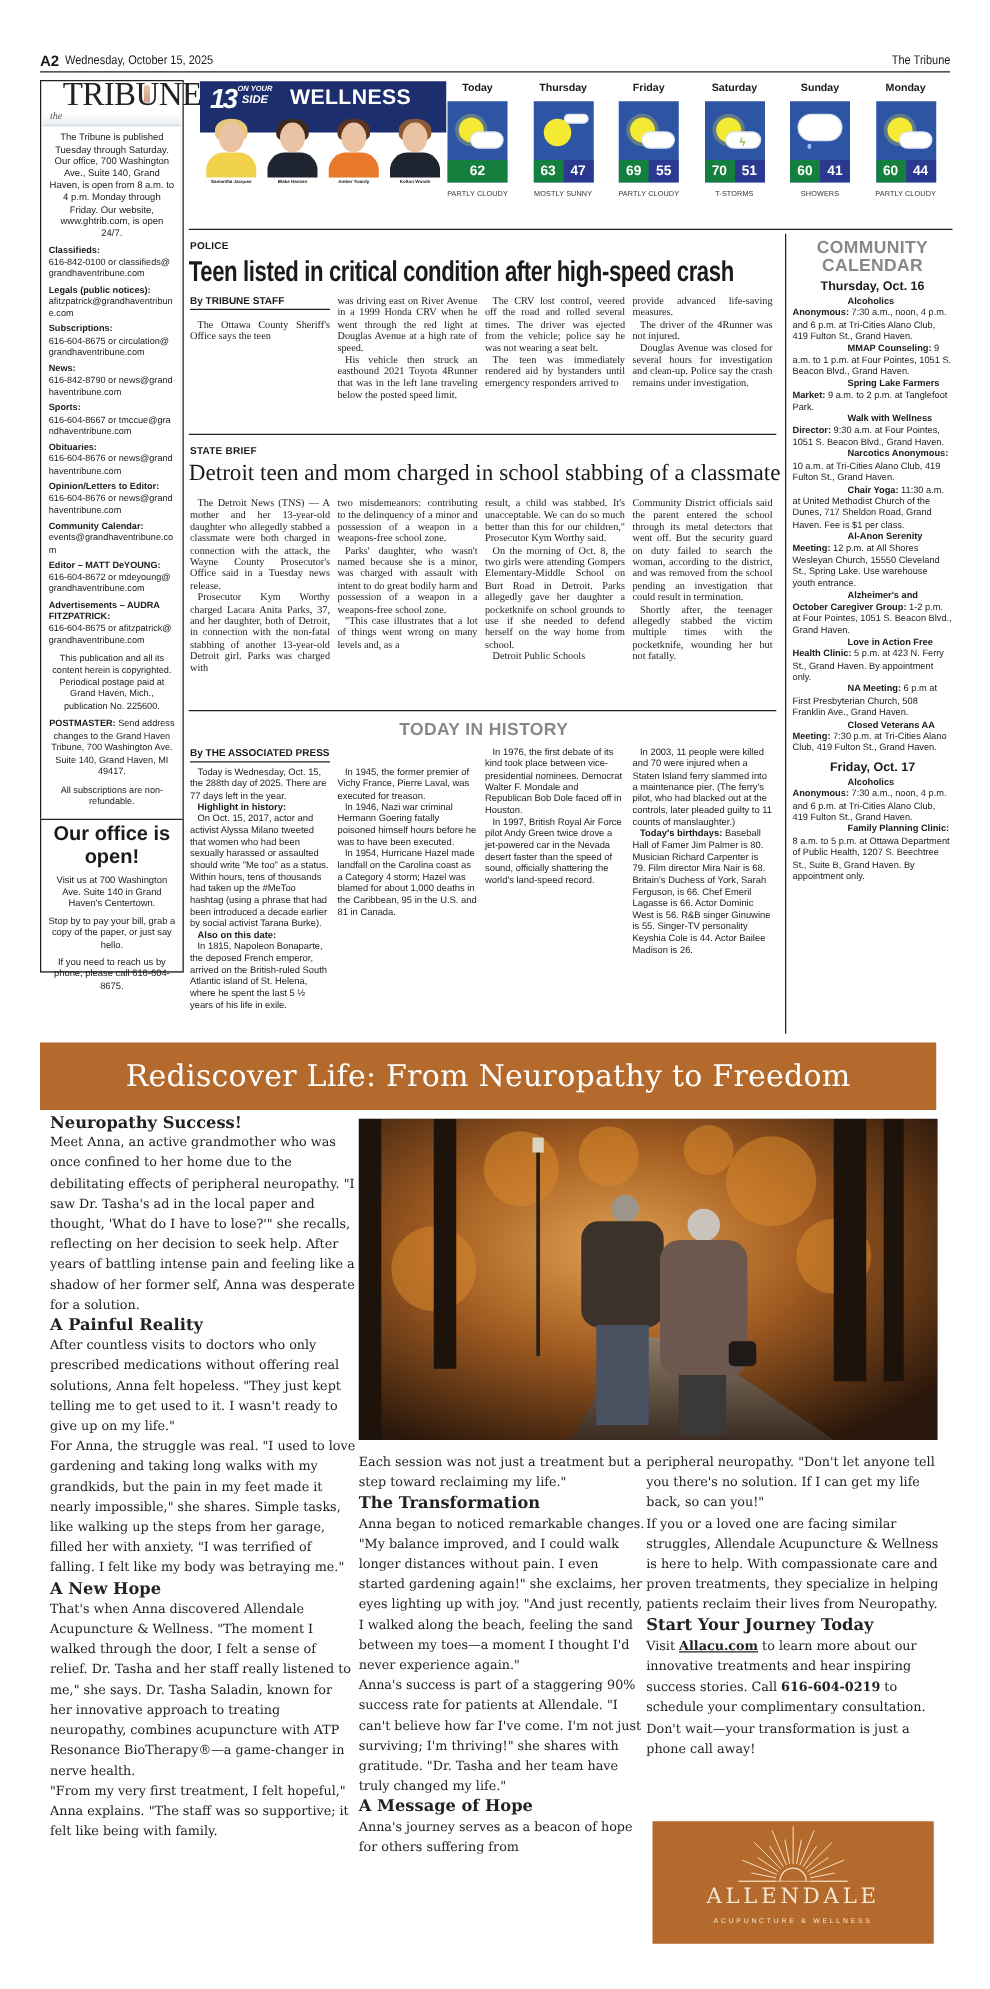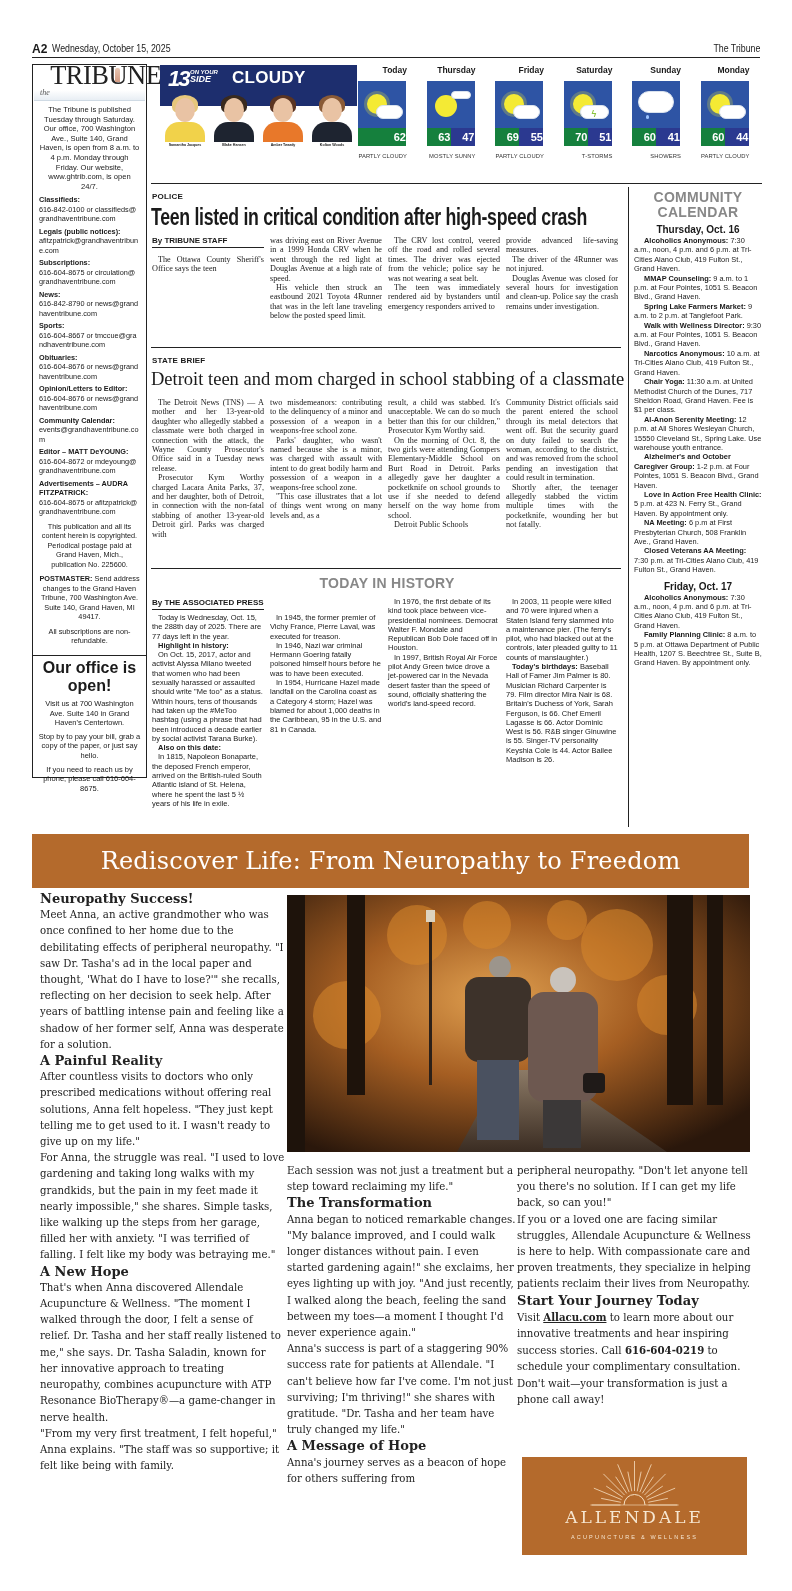--- a/index.html
+++ b/index.html
@@ -24,32 +24,32 @@
   .ib-center { text-align: center; }
   .ib-intro { font-size: 7.6px; line-height: 9.6px; margin-bottom: 4px; }
   .ib-item { margin-bottom: 3px; }
   .ib-item b { display: block; }
   .ib-note { text-align: center; margin: 5px 0; }
   #office { left: 32px; top: 655px; width: 115px; height: 123px; border: 1.3px solid #222; text-align: center; padding: 3px 5px; background: #fff; font-size: 7.5px; line-height: 9.6px; }
   #office h2 { font-size: 16px; line-height: 18px; font-weight: bold; margin-bottom: 4px; }
   #office p { margin-bottom: 4px; }
 
   
-  #wx-banner { left: 160px; top: 65px; width: 197px; height: 41px; background: #1d2e6e; color: #fff; }
+  #wx-banner { left: 160px; top: 65px; width: 197px; height: 41px; background: #1d2e6e; color: #fff; text-align: center; }
   #wx-banner .num { position: absolute; left: 8px; top: 1px; font-size: 22px; font-style: italic; font-weight: bold; letter-spacing: -2px; }
   #wx-banner .oys { position: absolute; left: 30px; top: 4px; font-size: 6px; font-weight: bold; line-height: 7px; font-style: italic; }
   #wx-banner .oys span { display:block; font-size: 9px; }
   #wx-banner .title { position: absolute; left: 72px; top: 3px; font-size: 17px; font-weight: bold; letter-spacing: 0.3px; }
   .anchor { position: absolute; top: 94px; width: 46px; height: 48px; border-radius: 22px 22px 0 0; }
   .anchor .head { position: absolute; left: 13px; top: 4px; width: 20px; height: 24px; border-radius: 50%; background: #e9c3a4; }
   .anchor .hair { position: absolute; left: 10px; top: 1px; width: 26px; height: 18px; border-radius: 50% 50% 30% 30%; }
   .anchor .body { position: absolute; left: 3px; top: 28px; width: 40px; height: 20px; border-radius: 14px 14px 0 0; }
   .anchor-name { position: absolute; top: 143px; width: 50px; text-align: center; font-size: 3.6px; font-weight: bold; white-space: nowrap; }
 
-  .wx-day { position: absolute; top: 64px; width: 50px; text-align: right; }
+  .wx-day { position: absolute; top: 64px; width: 50px; text-align: center; }
   .wx-day .d { font-size: 8.5px; font-weight: bold; height: 13px; line-height: 13px; }
   .wx-day .tile { position: relative; width: 48px; height: 65px; margin: 4px auto 0; background: #2e54a4; overflow: hidden; }
   .wx-day .temps { position: absolute; left: 0; bottom: 0; width: 100%; height: 18px; display: flex; }
   .wx-day .hi { background: #15803d; color: #fff; font-weight: bold; font-size: 11px; line-height: 18px; flex: 1; }
   .wx-day .lo { background: #2b3990; color: #fff; font-weight: bold; font-size: 11px; line-height: 18px; flex: 1; }
   .wx-day .cond { font-size: 5.8px; color: #333; margin-top: 7px; letter-spacing: 0.1px; }
   .sun { position: absolute; width: 20px; height: 20px; background: #f4ea34; border-radius: 50%; }
   .cloud { position: absolute; background: #fff; border-radius: 12px; border: 1px solid #d9e2ee; }
 
   
@@ -64,21 +64,21 @@
   .col-sans p { text-indent: 6px; }
   .col-sans b { font-weight: bold; }
 
   #vrule { left: 628px; top: 187px; width: 1px; height: 640px; background: #222; }
 
   
   #cal { left: 634px; top: 190px; width: 128px; font-size: 7.4px; line-height: 9.4px; }
   #cal h2 { text-align: center; color: #888; font-size: 14px; line-height: 15px; font-weight: bold; letter-spacing: 0.3px; margin-bottom: 4px; }
   #cal h3 { text-align: center; font-size: 10px; line-height: 12px; font-weight: bold; }
   #cal .ev b { font-weight: bold; }
-  #cal .ev b.first { padding-left: 10px; }
+  #cal .ev b.first { padding-left: 10px; margin-left: 34px; }
   #cal .day2 { margin-top: 6px; }
 
   #tih-title { left: 147px; top: 575px; width: 480px; text-align: center; font-weight: bold; color: #888; font-size: 14px; letter-spacing: 0.3px; }
 
   
   #ad-banner { left: 32px; top: 834px; width: 717px; height: 54px; background: #b46a2c; color: #fff; font-family: "DejaVu Serif", serif; font-size: 24px; line-height: 54px; text-align: center; letter-spacing: 0.2px; }
   .ad-col { position: absolute; font-family: "DejaVu Serif", serif; font-size: 10.2px; line-height: 16.2px; color: #222; }
   .ad-col h4 { font-size: 13px; font-weight: bold; }
   .ad-col a { color: #222; font-weight: bold; text-decoration: underline; margin-top: 48px; }
   #ad-photo { left: 287px; top: 895px; width: 463px; height: 257px; overflow: hidden; background: #2b1d12; }
@@ -122,21 +122,21 @@
 <div id="office" class="abs">
   <h2>Our office is open!</h2>
   <p>Visit us at 700 Washington Ave. Suite 140 in Grand Haven's Centertown.</p>
   <p>Stop by to pay your bill, grab a copy of the paper, or just say hello.</p>
   <p>If you need to reach us by phone, please call 616-604-8675.</p>
 </div>
 
 <div id="wx-banner" class="abs">
   <span class="num">13</span>
   <span class="oys"><i>ON YOUR</i><span>SIDE</span></span>
-  <span class="title">CLOUDY</span>
+  <span class="title">WELLNESS</span>
 </div>
 <div id="anchors">
     <div class="anchor" style="left: 162px;">
       <div class="hair" style="background:#e6c77c"></div>
       <div class="head"></div>
       <div class="body" style="background:#f1d24a"></div>
     </div>
     <div class="anchor-name" style="left: 160px;">Samantha Jacques</div>
     <div class="anchor" style="left: 211px;">
       <div class="hair" style="background:#3a2a1e"></div>

